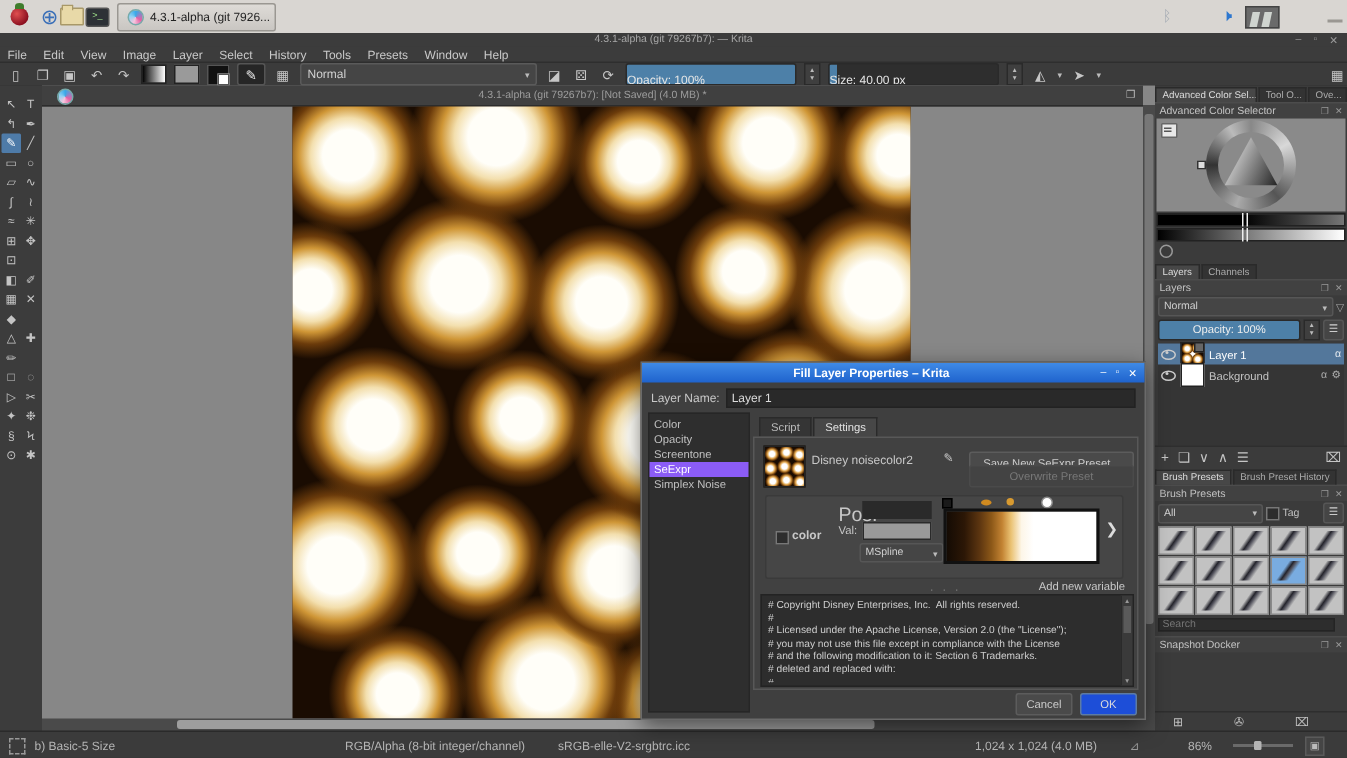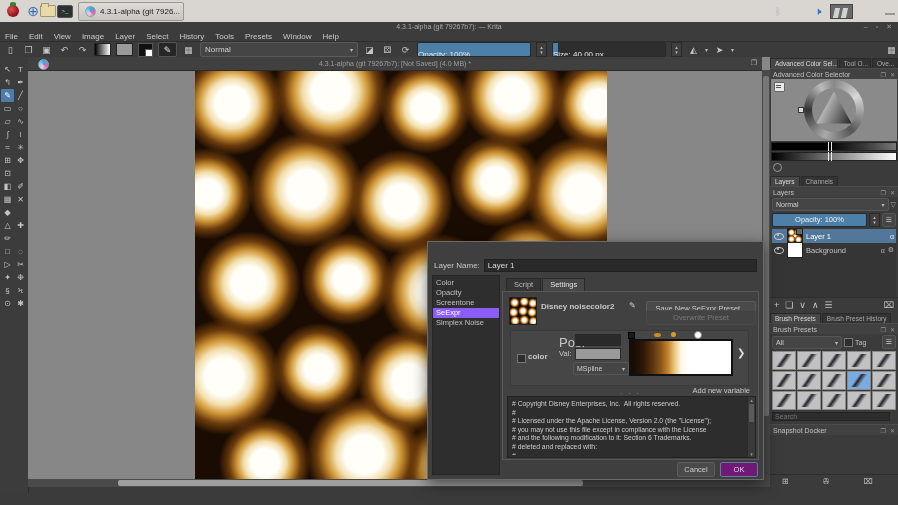--- a/index.html
+++ b/index.html
@@ -168,21 +168,21 @@
     radial-gradient(circle 5px at 55% 14%,#fff 0 1.8px,#e2a850 3px,#6e3e0c 4.2px,transparent 5px),
     radial-gradient(circle 5px at 88% 20%,#fff 0 1.8px,#e2a850 3px,#6e3e0c 4.2px,transparent 5px),
     radial-gradient(circle 5px at 14% 55%,#fff 0 1.8px,#e2a850 3px,#6e3e0c 4.2px,transparent 5px),
     radial-gradient(circle 5px at 50% 50%,#fff 0 1.8px,#e2a850 3px,#6e3e0c 4.2px,transparent 5px),
     radial-gradient(circle 5px at 85% 55%,#fff 0 1.8px,#e2a850 3px,#6e3e0c 4.2px,transparent 5px),
     radial-gradient(circle 5px at 20% 88%,#fff 0 1.8px,#e2a850 3px,#6e3e0c 4.2px,transparent 5px),
     radial-gradient(circle 5px at 55% 85%,#fff 0 1.8px,#e2a850 3px,#6e3e0c 4.2px,transparent 5px),
     radial-gradient(circle 5px at 90% 90%,#fff 0 1.8px,#e2a850 3px,#6e3e0c 4.2px,transparent 5px);}
   .dlg-btn{height:13px;background:#4a4a4a;border:1px solid #5c5c5c;border-radius:2px;color:#ccc;font-size:7.5px;text-align:center;line-height:13px;}
   .dlg-btn.disabled{color:#787878;border-color:#4a4a4a;background:#434343;}
-  .dlg-btn.default{background:#701a75;border-color:#5d7ba3;color:#dcdcdc;}
+  .dlg-btn.default{background:#1d4ed8;border-color:#5d7ba3;color:#dcdcdc;}
   #var-group{position:absolute;left:7px;top:38px;width:237px;height:54px;background:#464646;border:1px solid #3a3a3a;border-radius:2px;}
   .vg-input{position:absolute;width:44px;height:10px;border:1px solid #2a2a2a;}
   .grad-box{position:absolute;left:118px;top:8px;width:100px;height:33px;border:2px solid #111;
     background:linear-gradient(to right,#140b04,#2c1706 12%,#5c3510 22%,#8c5818 30%,#c28232 37%,#eac273 43%,#fdf6e8 50%,#fff 58%,#fff 100%);}
   .stop{position:absolute;top:1px;}
   .stop.sq{width:5px;height:5px;background:#1a1a1a;border:1px solid #000;}
   .stop.ov{width:7px;height:4px;border-radius:50%;background:#d08a20;top:2px;}
   .stop.c1{width:5px;height:5px;border-radius:50%;background:#d89a30;}
   .stop.c2{width:6px;height:6px;border-radius:50%;background:#fff;border:1px solid #888;top:0;}
   #script-box{position:absolute;left:4px;top:104px;width:247px;height:60px;background:#2d2d2d;border:1px solid #232323;}
@@ -464,40 +464,61 @@
           <span>✕</span>
         </span>
     </div>
     <div class="snap-btns">
       <span>⊞</span>
       <span>✇</span>
       <span>⌧</span>
     </div>
   </div>
 
+  <div id="statusbar" class="abs">
+    <span class="sb-sel-ic"></span>
+    <span>b) Basic-5 Size</span>
+    <span style="position:absolute;left:230px;">RGB/Alpha (8-bit integer/channel)</span>
+    <span style="position:absolute;left:372px;">sRGB-elle-V2-srgbtrc.icc</span>
+    <span style="position:absolute;left:650px;">1,024 x 1,024 (4.0 MB)</span>
+    <span style="position:absolute;left:753px;color:#9a9a9a;">⊿</span>
+    <span style="position:absolute;left:792px;">86%</span>
+    <span class="sb-zoom-slider" style="position:absolute;left:822px;">
+        <span class="k"></span>
+      </span>
+    <span class="sb-btn" style="position:absolute;left:870px;">▣</span>
+  </div>
 
   <div id="dialog" class="abs">
+    <div id="dlg-title">
+      <div class="t">Fill Layer Properties – Krita</div>
+      <div class="ctl">
+        <span>–</span>
+        <span>▫</span>
+        <span>✕</span>
+      </div>
+    </div>
     <div id="dlg-name-row">
       <span class="dlg-label">Layer Name:</span>
       <input id="dlg-name-input" value="Layer 1" style="">
     </div>
     <div id="dlg-list">
       <div class="dlg-li">Color</div>
       <div class="dlg-li">Opacity</div>
       <div class="dlg-li">Screentone</div>
       <div class="dlg-li sel">SeExpr</div>
       <div class="dlg-li">Simplex Noise</div>
     </div>
     <div class="dlg-tabs">
       <span class="dlg-tab">Script</span>
       <span class="dlg-tab on">Settings</span>
     </div>
     <div id="dlg-frame">
       <span class="thumb26"></span>
-      <span class="dlg-label" style="position:absolute;left:38px;top:10px;font-weight:bold;">Disney noisecolor2</span>
+      <span class="dlg-label" style="position:absolute;left:38px;top:10px;font-weight:normal;">Disney noisecolor2</span>
       <span style="position:absolute;left:126px;top:9px;font-size:8px;color:#ccc;">✎</span>
       <span class="dlg-btn" style="position:absolute;left:143px;top:9px;width:108px;">Save New SeExpr Preset...</span>
       <span class="dlg-btn disabled" style="position:absolute;left:143px;top:18px;width:108px;">Overwrite Preset</span>
       <div id="var-group">
         <span class="chk" style="position:absolute;left:6px;top:23px;"></span>
         <span class="dlg-label" style="position:absolute;left:17px;top:21px;font-weight:bold;">color</span>
         <span class="dlg-label" style="position:absolute;left:48px;top:4px;font-size:13px;">Pos:</span>
         <span class="vg-input" style="left:64px;top:3px;background:#2a2a2a;"></span>
         <span class="dlg-label" style="position:absolute;left:48px;top:18px;font-size:7.5px;">Val:</span>
         <span class="vg-input" style="left:64px;top:17px;background:#9a9a9a;"></span>

